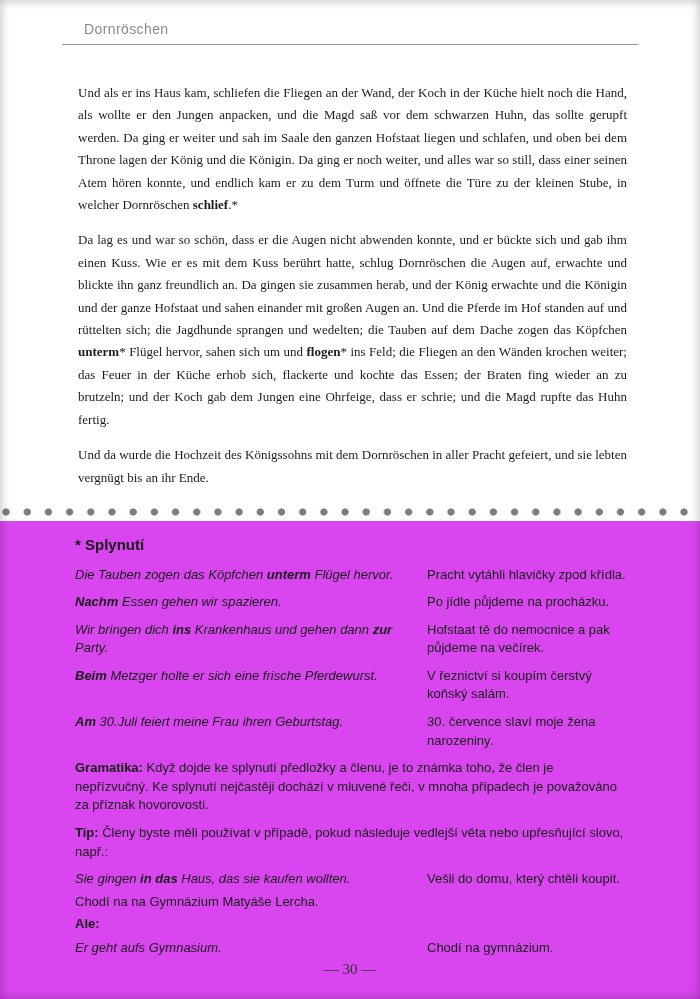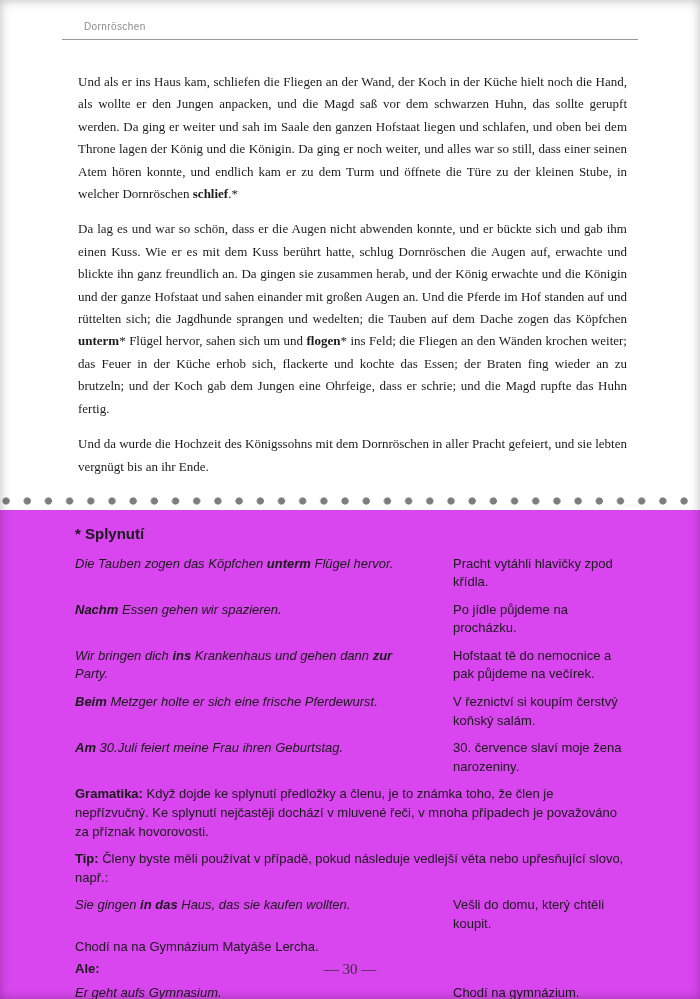--- a/index.html
+++ b/index.html
@@ -17,25 +17,25 @@
   }
   .edge {
     position: absolute;
     inset: 0;
     box-shadow: inset 0 0 11px rgba(0,0,0,0.28);
     pointer-events: none;
     z-index: 10;
   }
 
   .header {
-    margin: 21px 62px 0 62px;
+    margin: 21px 62px 6px 62px;
     border-bottom: 1px solid #9a9a9a;
     padding: 0 0 7px 22px;
     font-family: "Liberation Sans", sans-serif;
-    font-size: 10px;
+    font-size: 14px;
     color: #8a8a8a;
     letter-spacing: 0.4px;
   }
 
   .story {
     padding: 31px 73px 0 78px;
     font-size: 13px;
     line-height: 22.4px;
     color: #1c1c1c;
     text-align: justify;
@@ -69,21 +69,21 @@
 
   .box-title {
     font-size: 15px;
     font-weight: 700;
     margin-bottom: 11px;
     font-family: "Liberation Sans", sans-serif;
   }
 
   .ex-row {
     display: flex;
-    gap: 28px;
+    gap: 2px;
     margin-bottom: 9px;
   }
   .ex-de { flex: 0 0 350px; }
   .ex-cs { flex: 1; }
 
   .ex-row.tight { margin-bottom: 4px; }
 
   .box-par { margin: 6px 0 9px 0; }
   .ale { font-weight: 700; margin: 4px 0 5px 0; }
 

